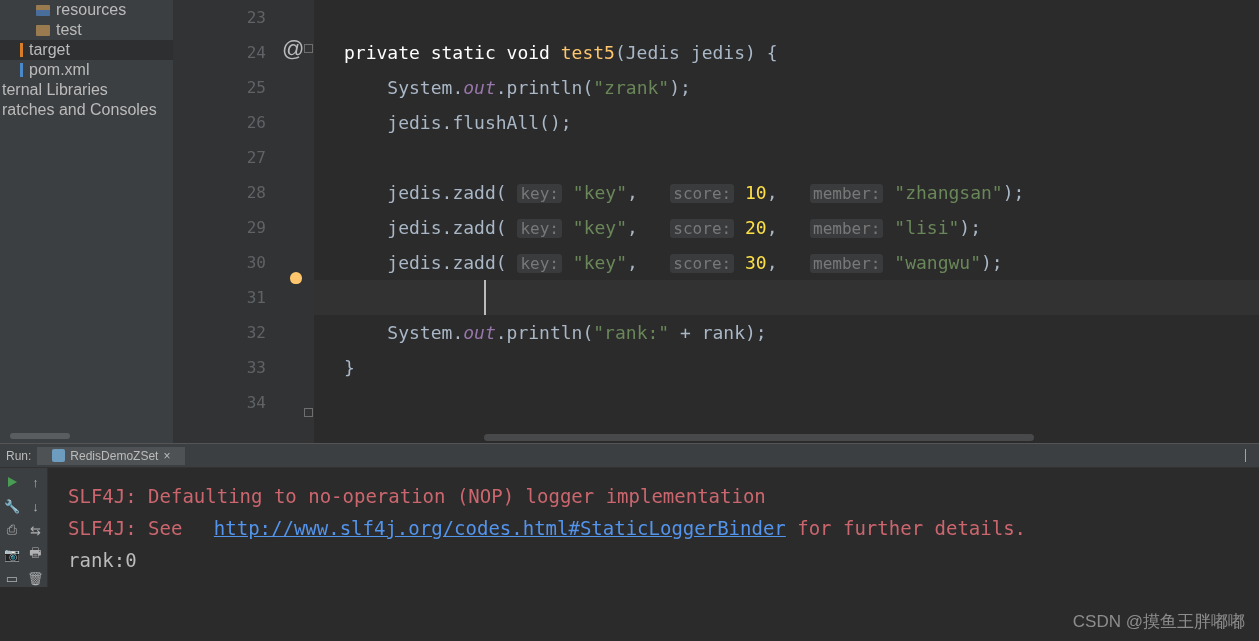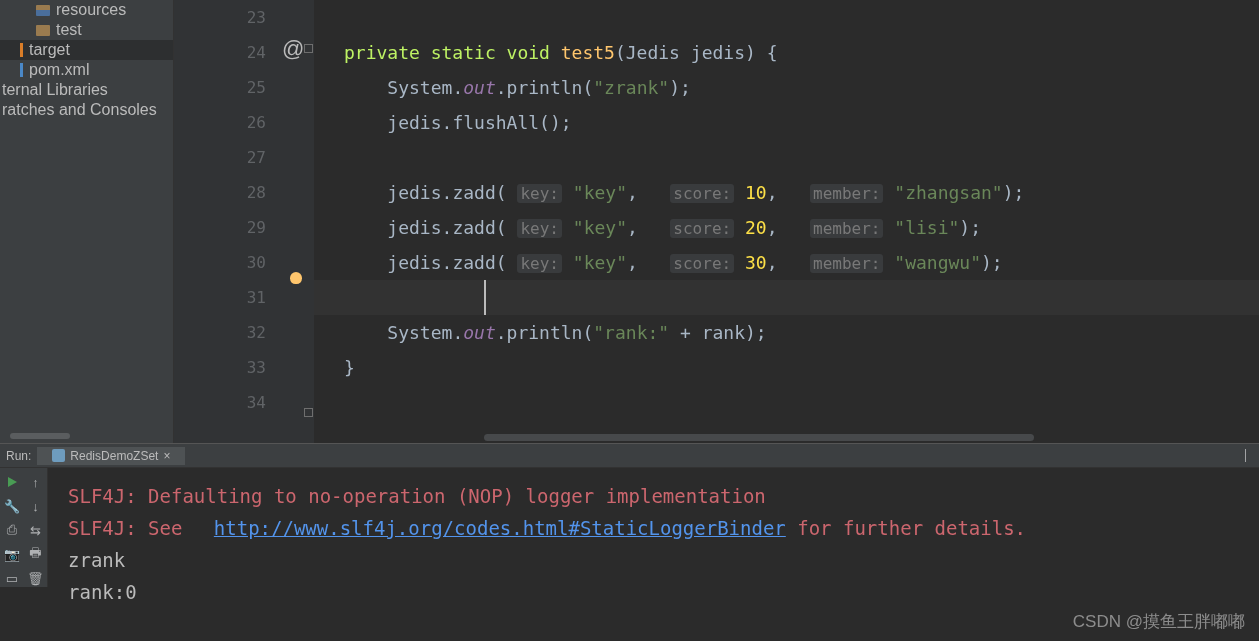--- a/index.html
+++ b/index.html
@@ -32,21 +32,21 @@
   background: #2b2b2b; display: flex;
 }
 .gutter { width: 100px; background: #313335; text-align: right; padding-right: 8px;}
 .gutter-ann { position:absolute; left: 100px; width: 40px; top:0; height:100%; background: #313335;}
 .gline { height: 35px; line-height: 35px; color: #606366; font-family: Consolas, monospace; font-size: 16px; position:relative;}
 .code-area { flex: 1; padding-left: 70px; font-family: Consolas, monospace; font-size: 18px; line-height: 35px;}
 .cline { height: 35px; white-space: pre; position: relative;}
 .cline.hl { background: #323232; }
 .caret-line { position:absolute; left:140px; top:280px; height:35px; width:calc(100% - 140px); background:#323232; z-index:0;}
 .caret { position:absolute; left:310px; top:280px; width:2px; height:35px; background:#bbbbbb; z-index:5;}
-.k-orange { color: #bef264; }
+.k-orange { color: #ffffff; }
 .k-yellow { color: #ffc66d; }
 .k-purple { color: #9876aa; font-style: italic;}
 .k-str { color: #6a8759; }
 .k-num { color: #fde047; }
 .k-hint { color: #787878; background:#393b3d; border-radius:3px; padding:0 3px; font-size:16px;}
 .at-sign { color:#bbbbbb; font-size:22px;}
 .ann-at { position:absolute; left:108px; top:36px; }
 .ann-collapse1 { position:absolute; left:130px; top:44px; width:9px; height:9px; border:1px solid #6e6e6e;}
 .ann-collapse2 { position:absolute; left:130px; top:408px; width:9px; height:9px; border:1px solid #6e6e6e;}
 .bulb { position:absolute; left:116px; top:272px; width:12px; height:12px; background:#ffc66d; border-radius:50% 50% 45% 45%;}
@@ -173,19 +173,18 @@
     <div class="run-toolcol2">
       <span class="ticon">↑</span>
       <span class="ticon">↓</span>
       <span class="ticon">⇆</span>
       <span class="ticon">🖶</span>
       <span class="ticon">🗑</span>
     </div>
     <div class="console">
       <div class="red">SLF4J: Defaulting to no-operation (NOP) logger implementation</div>
       <div><span class="red">SLF4J: See </span><span class="link">http://www.slf4j.org/codes.html#StaticLoggerBinder</span><span class="red"> for further details.</span></div>
-      <div class="plain">zrank</div>
       <div class="plain">rank:0</div>
     </div>
   </div>
 </div>
 
 <div class="watermark">CSDN @摸鱼王胖嘟嘟</div>
 
 </body></html>

